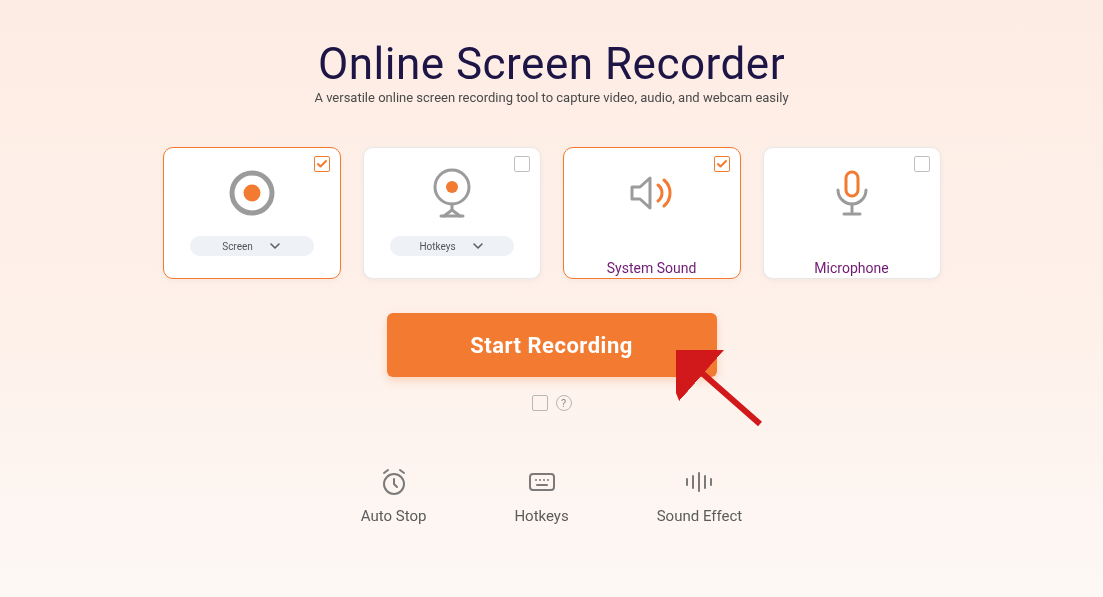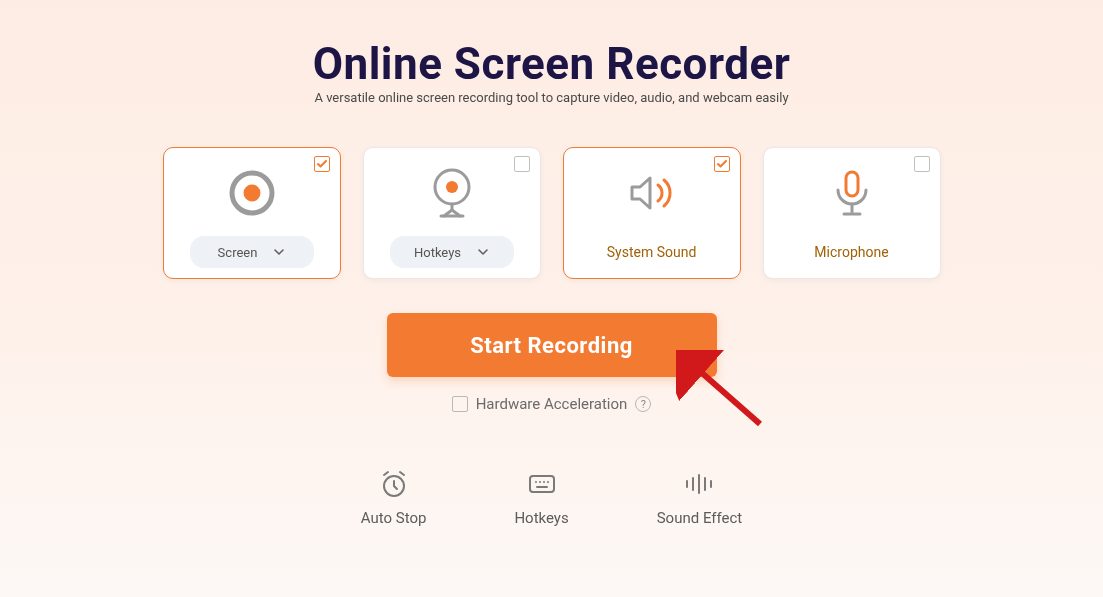--- a/index.html
+++ b/index.html
@@ -1,29 +1,29 @@
 <!DOCTYPE html>
 <html><head>
 <meta charset="utf-8">
 <style>
   *{box-sizing:border-box;margin:0;padding:0;font-family:-apple-system,BlinkMacSystemFont,"Segoe UI",Roboto,Helvetica,Arial,sans-serif;}
   body{width:1103px;height:597px;background:linear-gradient(180deg,#fdece4 0%,#fef1ea 55%,#fdf8f5 100%);overflow:hidden;}
   .wrap{display:flex;flex-direction:column;align-items:center;padding-top:38px;}
-  .title{font-size:44px;font-weight:700;color:#1d1545;letter-spacing:.5px;}
+  .title{font-size:44px;font-weight:400;color:#1d1545;letter-spacing:.5px;}
   .subtitle{font-size:13px;color:#4a4a4a;}
   .cards{display:flex;gap:22px;margin-top:42px;}
   .card{position:relative;width:178px;height:132px;border-radius:10px;background:#fff;display:flex;flex-direction:column;align-items:center;justify-content:flex-start;padding-top:12px;box-shadow:0 2px 6px rgba(0,0,0,.04);border:1.5px solid #e8e8e8;cursor:pointer;}
   .card.selected{border:1.5px solid #f37a31;}
   .card .check{position:absolute;top:8px;right:10px;width:16px;height:16px;border:1.5px solid #bfbfbf;border-radius:2px;display:flex;align-items:center;justify-content:center;}
   .card.selected .check{border-color:#f37a31;}
   .card .check svg{display:none;}
   .card.selected .check svg{display:block;}
   .card .icon-area{height:58px;display:flex;align-items:center;justify-content:center;margin-top:4px;}
-  .card .pill{margin-top:14px;width:124px;height:32px;border-radius:14px;background:#eef1f6;display:flex;align-items:center;justify-content:center;gap:16px;font-size:13px;color:#555;}
-  .card .label{margin-top:22px;font-size:14px;color:#a16207;}
+  .card .pill{margin-top:14px;width:124px;height:20px;border-radius:14px;background:#eef1f6;display:flex;align-items:center;justify-content:center;gap:16px;font-size:10px;color:#555;}
+  .card .label{margin-top:38px;font-size:14px;color:#701a75;}
   .chev{display:inline-flex;}
   .start-btn{margin-top:34px;width:330px;height:64px;border:none;border-radius:6px;background:#f37a31;color:#fff;font-size:22px;font-weight:700;letter-spacing:.5px;cursor:pointer;box-shadow:0 4px 8px rgba(243,122,49,.25);}
   .hwrow{margin-top:18px;display:flex;align-items:center;gap:8px;color:#6b6b6b;font-size:15px;}
   .hwrow .box{width:16px;height:16px;border:1.5px solid #b7b7b7;border-radius:2px;}
   .hwrow .help{width:16px;height:16px;border:1.5px solid #b7b7b7;border-radius:50%;display:flex;align-items:center;justify-content:center;font-size:11px;color:#8a8a8a;}
   .tools{display:flex;gap:88px;margin-top:58px;text-align:center;}
   .tool{display:flex;flex-direction:column;align-items:center;gap:12px;cursor:pointer;}
   .tool .ticon{height:26px;display:flex;align-items:center;justify-content:center;}
   .tool .tlabel{font-size:15px;color:#5c5c5c;}
   .arrow{position:absolute;left:676px;top:350px;pointer-events:none;}
@@ -112,21 +112,20 @@
       </div>
       <div class="label">Microphone</div>
     </div>
 
   </div>
 
   <button class="start-btn">Start Recording</button>
 
   <div class="hwrow">
     <span class="box"></span>
-    <span>Hardware Acceleration</span>
     <span class="help">?</span>
   </div>
 
   <div class="tools">
     <div class="tool">
       <span class="ticon">
         <svg width="30" height="28" viewBox="0 0 30 28">
             <circle cx="15" cy="16" r="10" fill="none" stroke="#7a7a7a" stroke-width="2"></circle>
             <path d="M15 11v5l3 3" stroke="#7a7a7a" stroke-width="2" fill="none" stroke-linecap="round"></path>
             <path d="M5 5l4-3M25 5l-4-3" stroke="#7a7a7a" stroke-width="2" stroke-linecap="round"></path>

